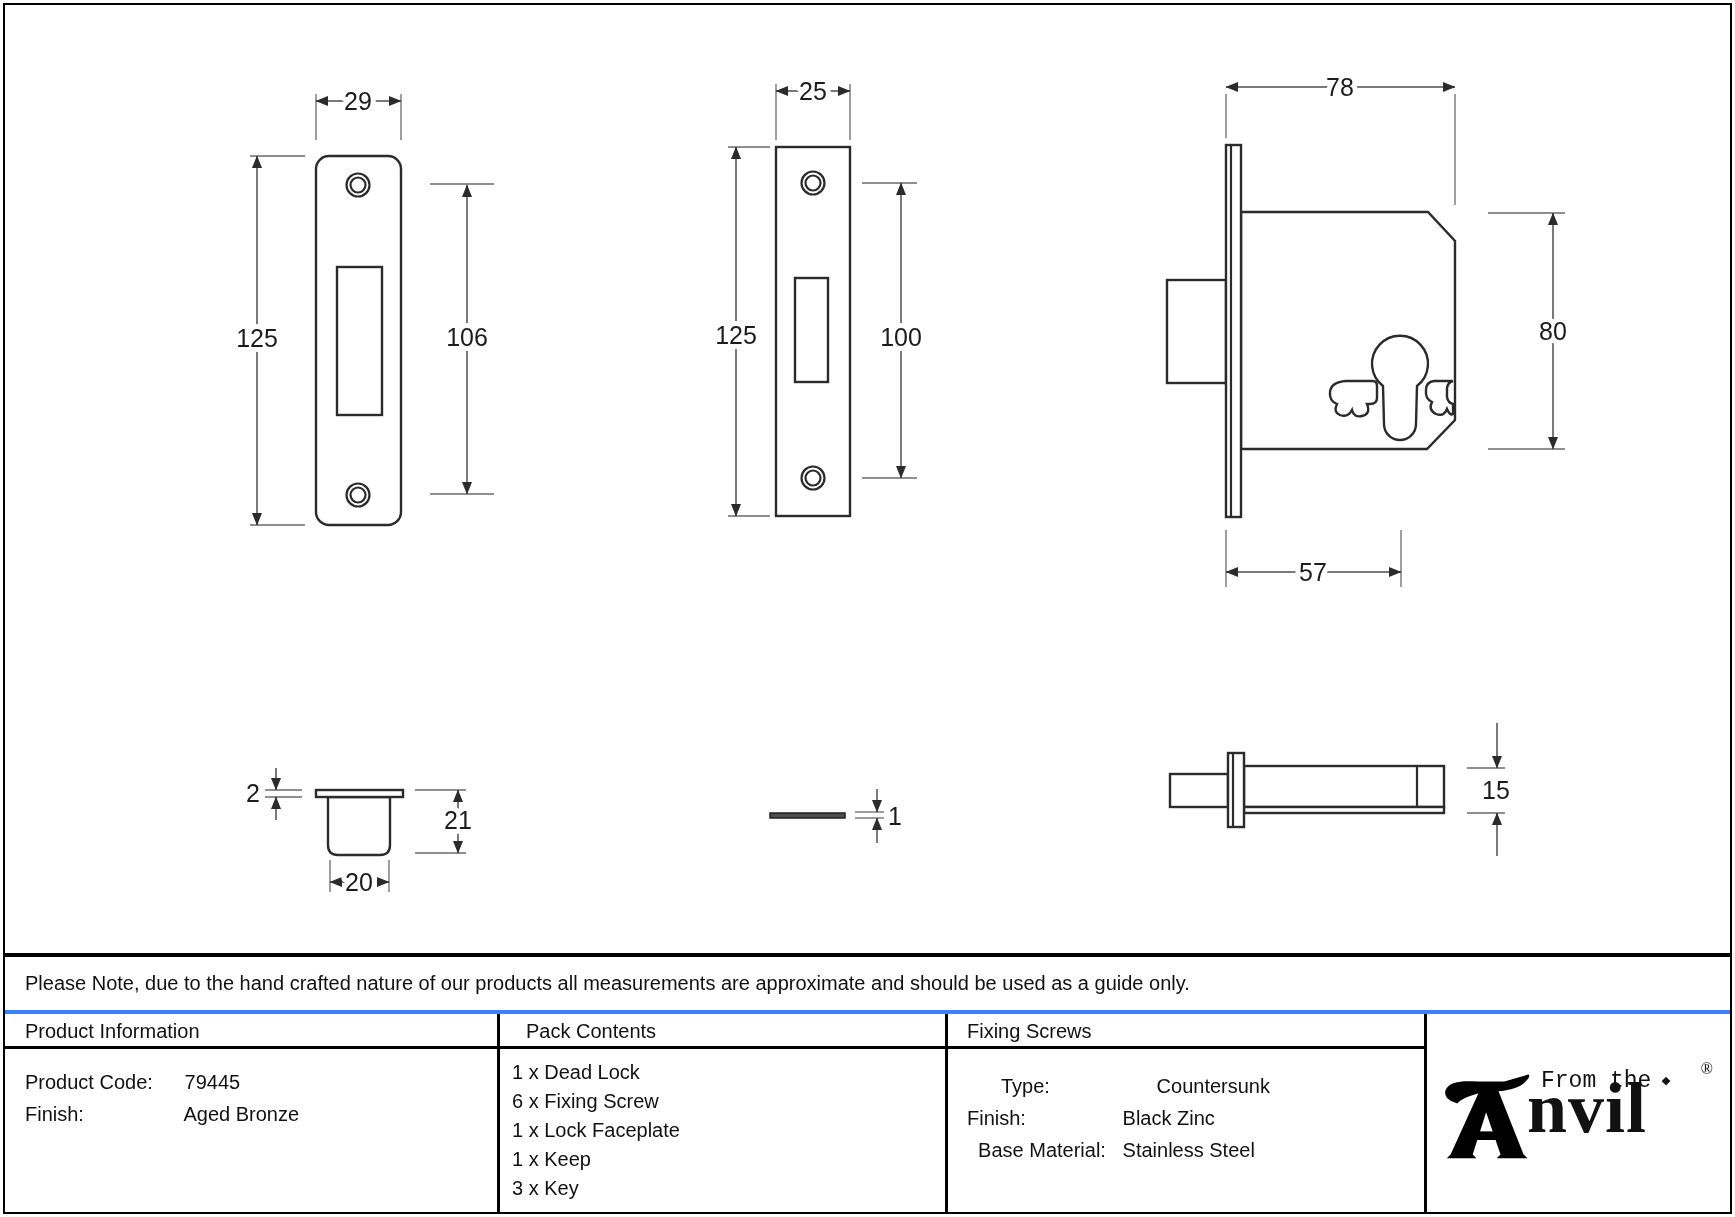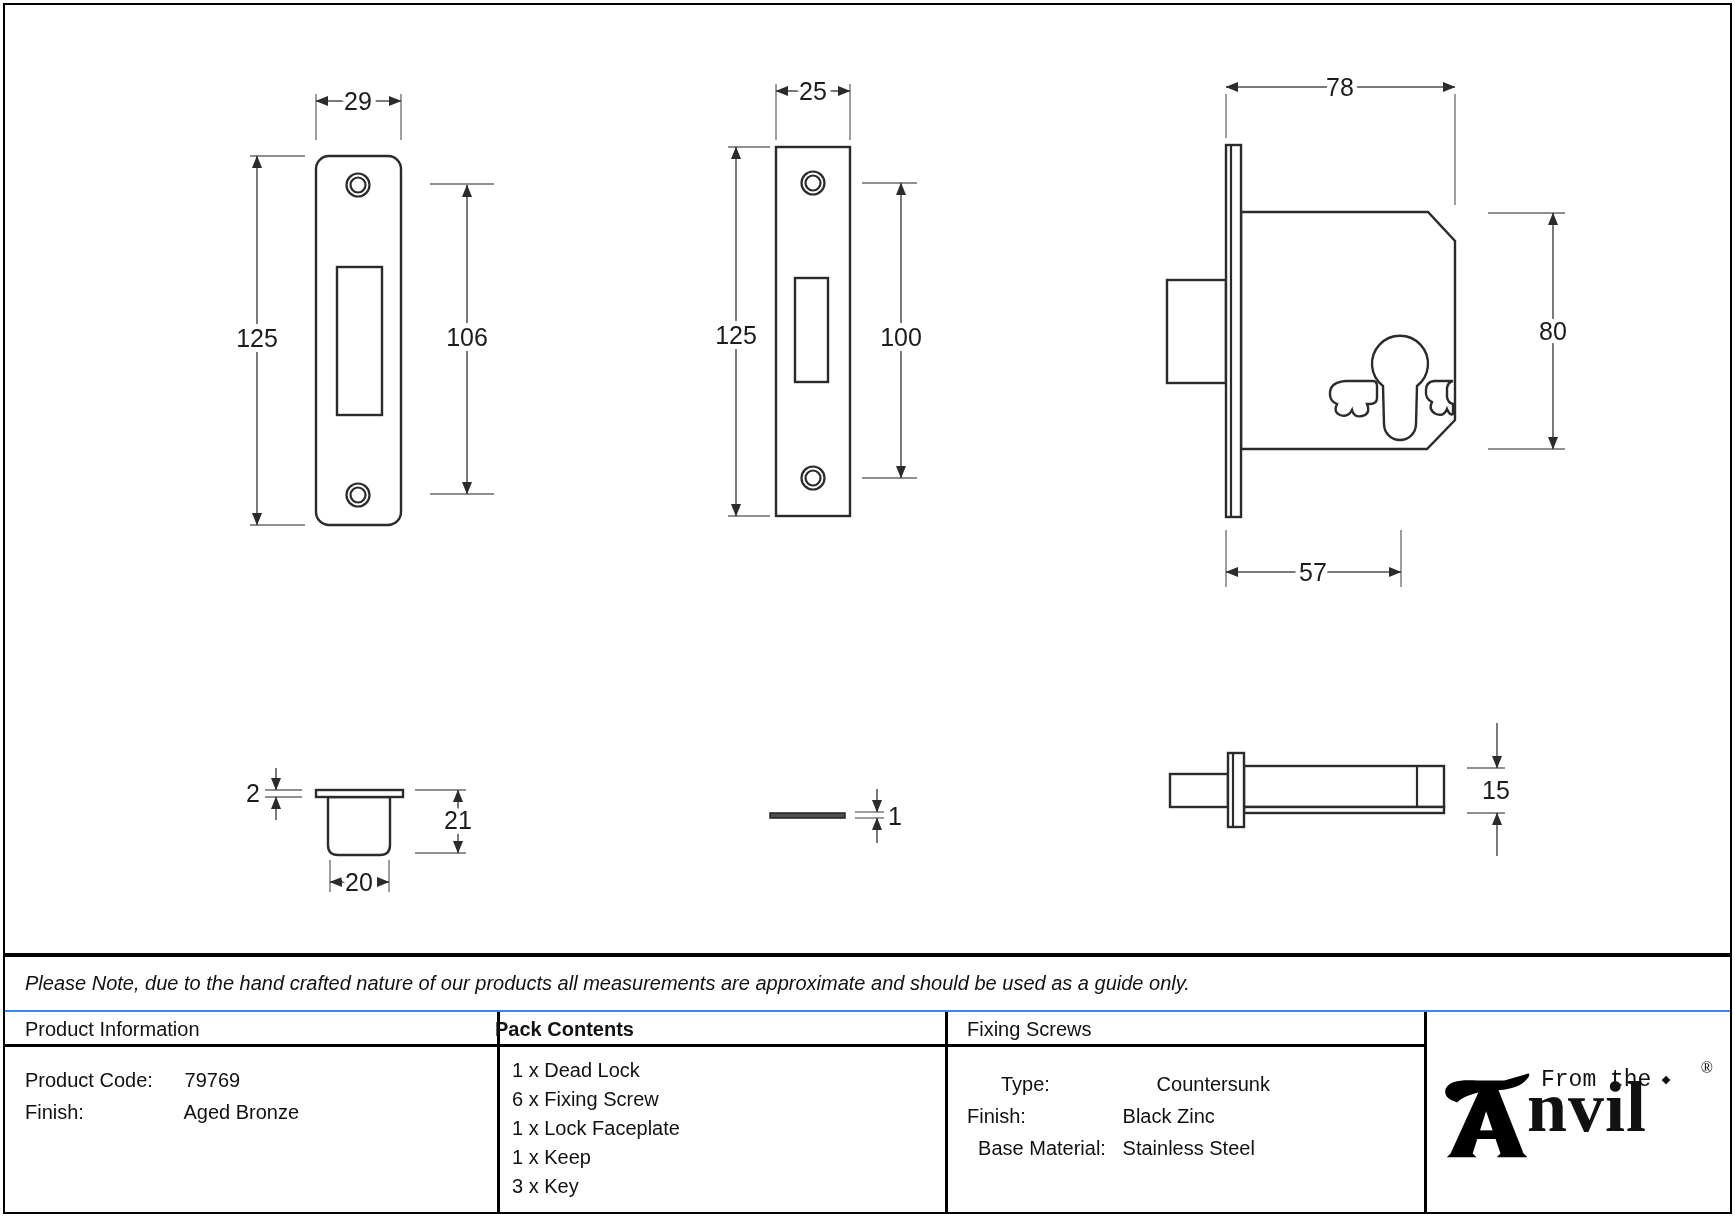--- a/index.html
+++ b/index.html
@@ -5,22 +5,22 @@
   html,body{margin:0;padding:0;background:#fff;}
   body{width:1735px;height:1217px;position:relative;font-family:"Liberation Sans",sans-serif;color:#111;overflow:hidden;}
   .frame{position:absolute;inset:3px;border:2px solid #000;pointer-events:none;}
   svg text{font-family:"Liberation Sans",sans-serif;}
   .dimtxt{font-size:25px;fill:#1c1c1c;text-anchor:middle;paint-order:stroke;stroke:#fff;stroke-width:10px;stroke-linejoin:round;}
   .part{fill:#fff;stroke:#2b2b2b;stroke-width:2.4;stroke-linejoin:miter;}
   .partline{stroke:#2b2b2b;stroke-width:2.2;fill:none;}
   .dim{stroke:#4d4d4d;stroke-width:1.5;fill:none;}
   .ext{stroke:#6a6a6a;stroke-width:1.3;fill:none;}
   .darkbar{fill:#4f4f4f;stroke:#222;stroke-width:1.5;}
-  .notebar{position:absolute;left:5px;right:5px;top:953px;height:57px;border-top:4px solid #000;display:flex;align-items:center;padding-left:20px;box-sizing:border-box;font-size:20px;font-style:italic;}
-  .spec{position:absolute;left:5px;right:5px;top:1010px;bottom:5px;border-top:2px solid #3b82f6;}
+  .notebar{position:absolute;left:5px;right:5px;top:953px;height:57px;border-top:4px solid #000;display:flex;align-items:center;padding-left:20px;box-sizing:border-box;font-size:20px;}
+  .spec{position:absolute;left:5px;right:5px;top:1010px;bottom:5px;border-top:4px solid #3b82f6;}
   .vdiv{position:absolute;top:0;bottom:0;width:3px;background:#000;}
   .hdrline{position:absolute;left:0;top:32px;height:3px;background:#000;}
   .hdr{position:absolute;top:6px;font-size:20px;white-space:nowrap;}
   .rows{position:absolute;font-size:20px;white-space:nowrap;}
   .row{display:block;}
   .lbl{display:inline-block;}
   .logo-cell{position:absolute;left:1419px;top:0;right:0;bottom:0;display:flex;align-items:center;justify-content:center;}
   .logo-inner{position:relative;width:272px;height:102px;}
   .nvil{position:absolute;left:86px;top:10px;font-family:"Liberation Serif",serif;font-weight:600;font-size:72px;line-height:1;letter-spacing:1px;}
   .fromthe{position:absolute;left:100px;top:6px;font-family:Liberation Mono, monospace;font-size:23px;white-space:nowrap;}
@@ -168,27 +168,27 @@
   <span>Please Note, due to the hand crafted nature of our products all measurements are approximate and should be used as a guide only.</span>
 </div>
 
 <div class="spec">
   <div class="vdiv" style="left:492px;"></div>
   <div class="vdiv" style="left:940px;"></div>
   <div class="vdiv" style="left:1419px;"></div>
   <div class="hdrline" style="width:1419px;"></div>
 
   <div class="hdr" style="left:20px;">Product Information</div>
-  <div class="hdr" style="left:490px;font-weight:bold;">Pack Contents</div>
+  <div class="hdr" style="left:521px;">Pack Contents</div>
   <div class="hdr" style="left:962px;">Fixing Screws</div>
 
   <div class="rows" style="left:20px;top:52px;line-height:32px;">
     <span class="row">
       <span class="lbl" style="width:154px;">Product Code:</span>
-      <span>79769</span>
+      <span>79445</span>
     </span>
     <span class="row">
       <span class="lbl" style="width:154px;">Finish:</span>
       <span>Aged Bronze</span>
     </span>
   </div>
 
   <div class="rows" style="left:507px;top:44px;line-height:29px;">
     <span class="row">1 x Dead Lock</span>
     <span class="row">6 x Fixing Screw</span>

